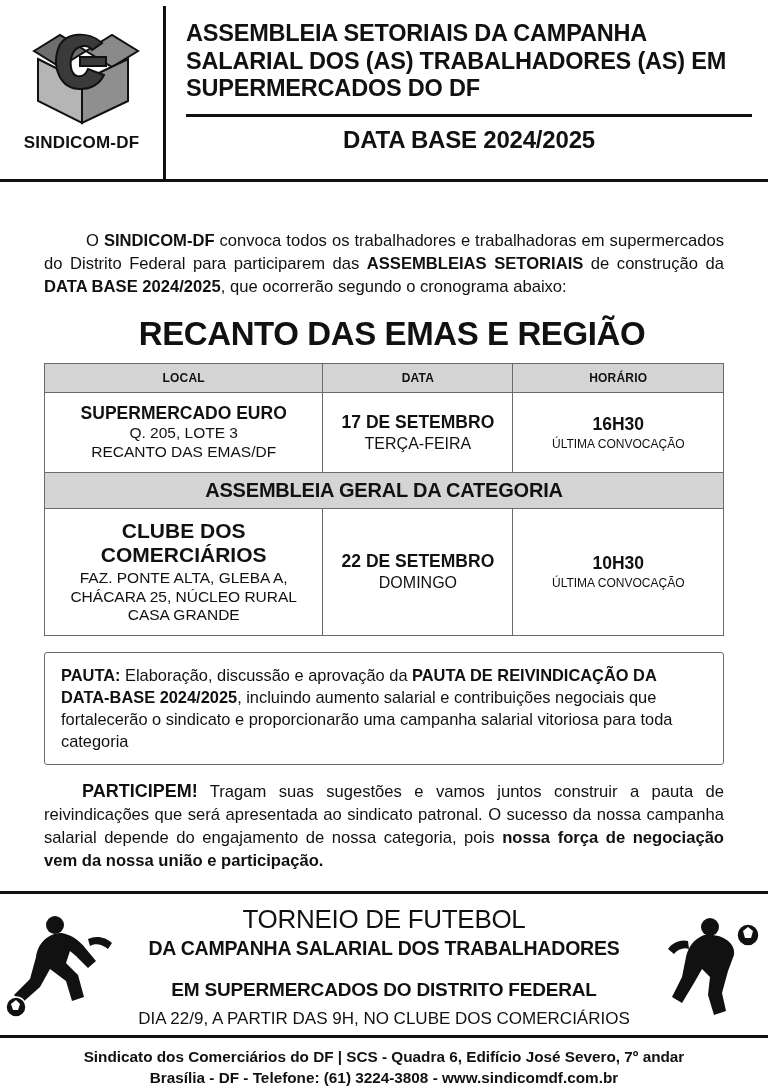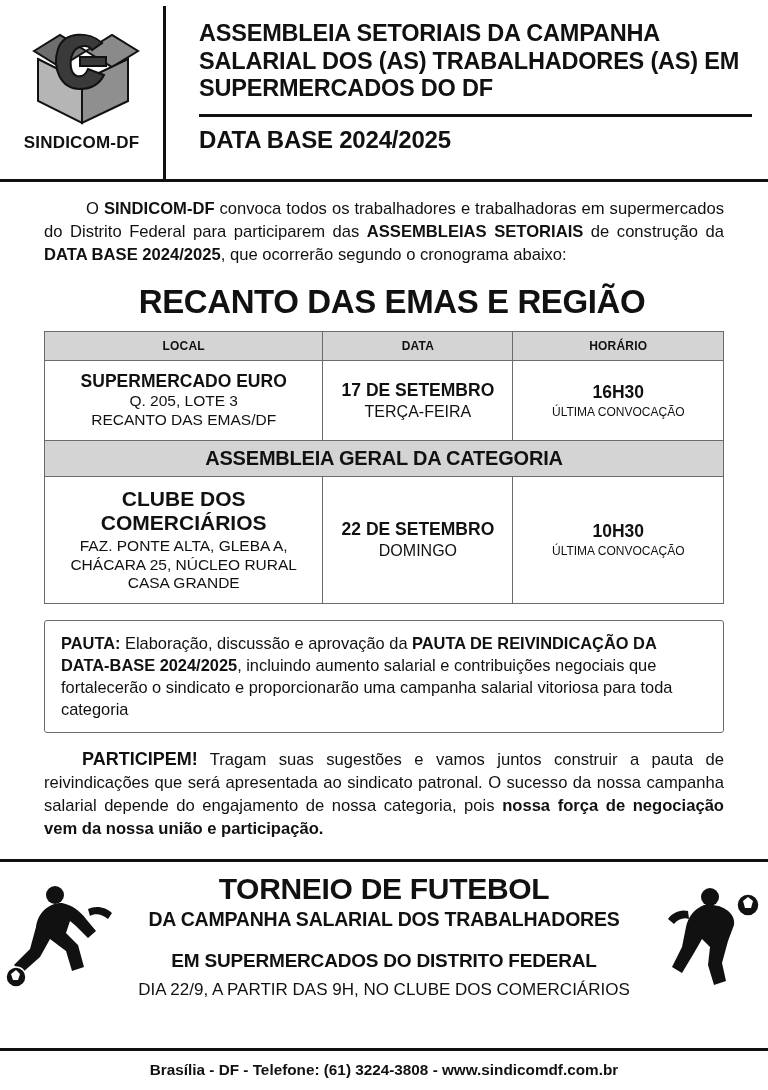--- a/index.html
+++ b/index.html
@@ -50,24 +50,25 @@
   }
   .logo-name {
     font-size: 17px;
     font-weight: bold;
     letter-spacing: 0.2px;
     margin-top: 4px;
     color: #111;
   }
   .header-text {
     flex: 1;
-    padding: 14px 16px 10px 33px;
+    padding: 14px 16px 10px 20px;
     display: flex;
     flex-direction: column;
     justify-content: flex-start;
+    align-items: center;
   }
   .header-title {
     font-size: 23.5px;
     font-weight: bold;
     line-height: 1.18;
     letter-spacing: -0.2px;
     color: #111;
     text-transform: uppercase;
   }
   .header-divider {
@@ -81,20 +82,21 @@
     margin-top: 9px;
     letter-spacing: -0.2px;
   }
 
   
   .intro {
     padding: 16px 44px 4px 44px;
     font-size: 16.6px;
     line-height: 1.38;
     text-align: justify;
+    margin-top: 32px;
   }
   .intro b { font-weight: bold; }
   .intro .indent { display: inline-block; width: 42px; }
 
   
   .region-title {
     text-align: center;
     font-size: 33px;
     font-weight: bold;
     letter-spacing: -0.4px;
@@ -200,22 +202,22 @@
   .player-left, .player-right {
     width: 120px;
     min-width: 120px;
     height: 110px;
   }
   .torneio-center {
     text-align: center;
     flex: 1;
   }
   .torneio-title {
-    font-size: 30px;
-    font-weight: bold;
+    font-size: 26px;
+    font-weight: normal;
     letter-spacing: -0.3px;
   }
   .torneio-l2 {
     font-size: 19.5px;
     font-weight: bold;
     margin-top: 2px;
     letter-spacing: -0.2px;
   }
   .torneio-l3 {
     font-size: 19px;
@@ -360,16 +362,17 @@
           <path d="M40 30 C32 28 24 32 20 38 L26 43 C30 38 36 36 41 38 Z"></path>
         </g>
         <circle cx="100" cy="24" r="11" fill="#111"></circle>
         <circle cx="100" cy="24" r="11" fill="none" stroke="#fff" stroke-width="1.5"></circle>
         <path d="M100 16 l5 4 -2 7 h-6 l-2 -7 z" fill="#fff"></path>
       </svg>
     </div>
   </div>
 
   <div class="footer">
+    <div>Sindicato dos Comerciários do DF | SCS - Quadra 6, Edifício José Severo, 7º andar</div>
     <div>Brasília - DF - Telefone: (61) 3224-3808 -  www.sindicomdf.com.br</div>
   </div>
 
 </div>
 
 </body></html>

